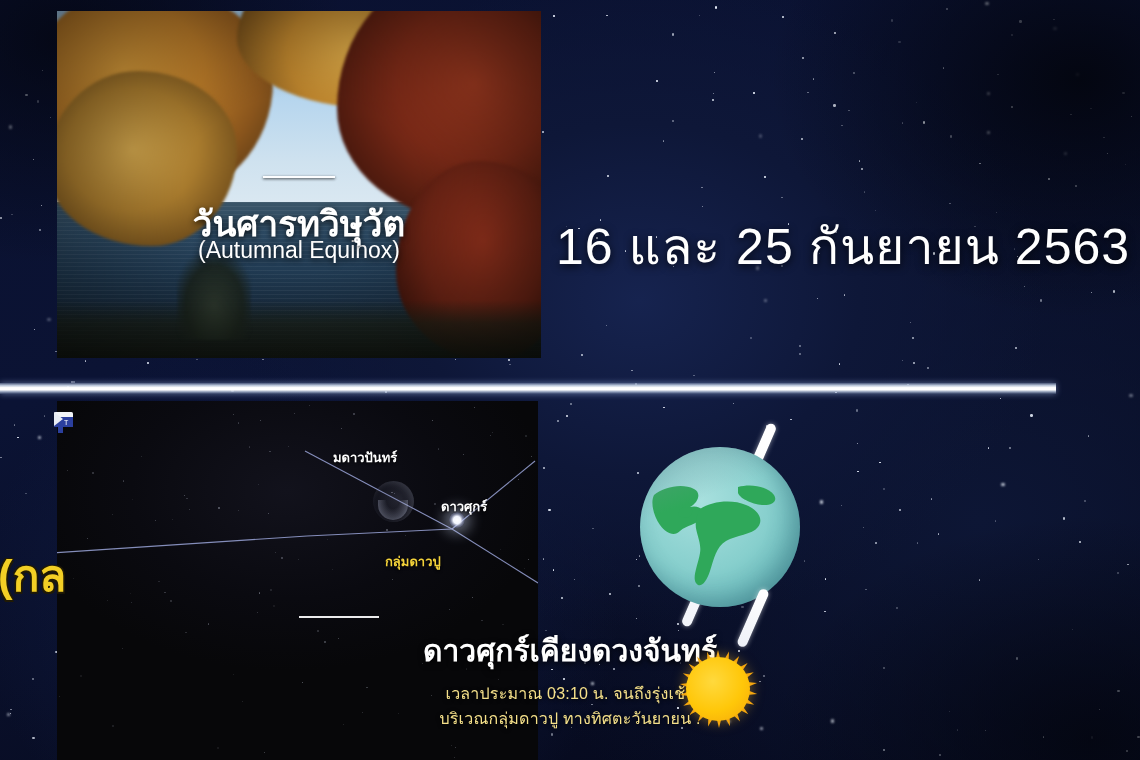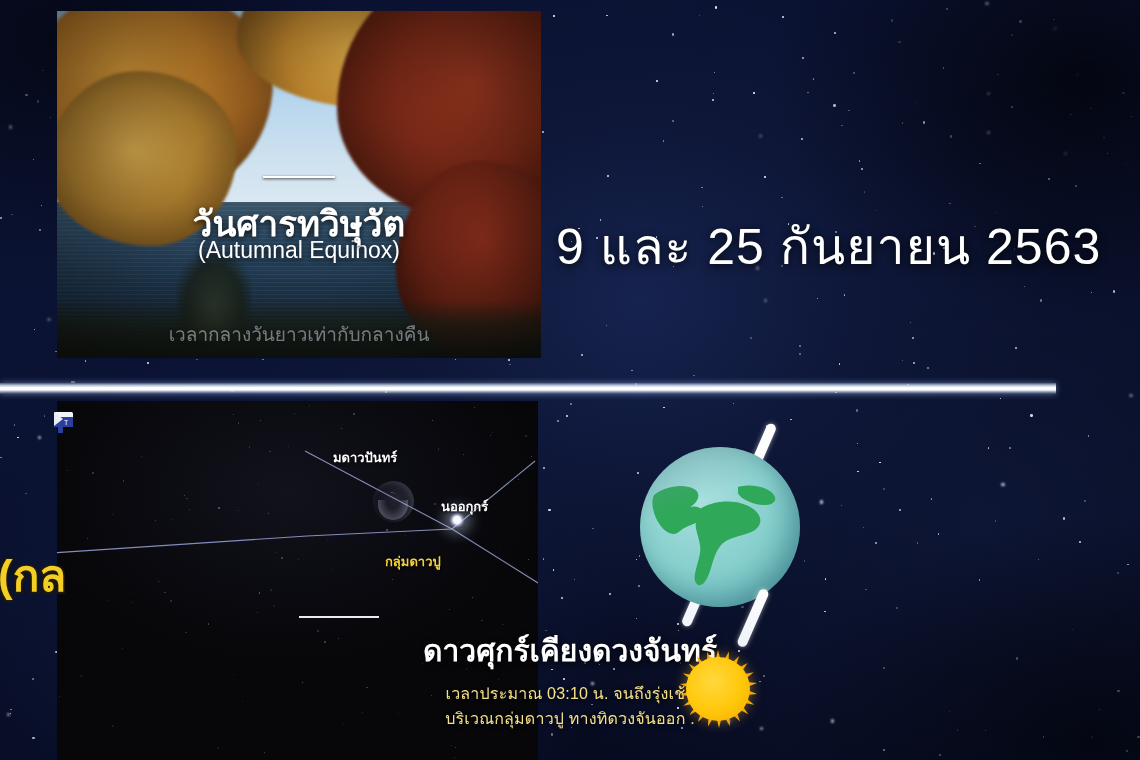--- a/index.html
+++ b/index.html
@@ -684,21 +684,21 @@
       <i style="left:946.4px;top:8.2px;width:1.6px;height:1.6px;opacity:0.47;filter:blur(0.5px)"></i>
       <i style="left:672.9px;top:265.9px;width:1.6px;height:1.6px;opacity:0.78;filter:blur(0.5px)"></i>
       <i style="left:738.1px;top:649.6px;width:2.4px;height:2.4px;opacity:0.94;filter:blur(0.5px)"></i>
       <i style="left:185.4px;top:714.0px;width:2.4px;height:2.4px;opacity:0.73;filter:blur(0.5px)"></i>
       <i style="left:801.3px;top:138.3px;width:1.6px;height:1.6px;opacity:0.77;filter:blur(0.5px)"></i>
       <i style="left:82.0px;top:515.1px;width:1.6px;height:1.6px;opacity:0.27;filter:blur(0.5px)"></i>
       <i style="left:552.6px;top:569.3px;width:1.6px;height:1.6px;opacity:0.95;filter:blur(0.5px)"></i>
     </div>
   <div class="bg-dark-corners"></div>
 
-  <div id="headline-date">9 และ 25 กันยายน 2563</div>
+  <div id="headline-date">16 และ 25 กันยายน 2563</div>
 
   <div class="divider"></div>
 
   <div id="left-caption">(กล</div>
 
   <div class="card" id="card-autumn">
     <div class="photo">
       <div class="sky"></div>
       <div class="water"></div>
       <div class="sunglint"></div>
@@ -707,21 +707,20 @@
       <div class="foliage fol-tm"></div>
       <div class="foliage fol-tr"></div>
       <div class="foliage fol-r2"></div>
       <div class="shore"></div>
       <div class="bush"></div>
       <div class="vignette"></div>
     </div>
     <div class="rule"></div>
     <div class="card-text" id="autumn-sub">(Autumnal Equinox)</div>
     <div class="card-text" id="autumn-title">วันศารทวิษุวัต</div>
-    <div class="card-text" id="autumn-note">เวลากลางวันยาวเท่ากับกลางคืน</div>
   </div>
 
   <div class="card" id="card-venus">
     <div class="nightsky" id="venus-sky">
         <span class="s" style="left:433.2px;top:34.1px;width:1.2px;height:1.2px;opacity:0.28"></span>
         <span class="s" style="left:1.5px;top:294.9px;width:1.2px;height:1.2px;opacity:0.18"></span>
         <span class="s" style="left:244.7px;top:280.7px;width:1.2px;height:1.2px;opacity:0.45"></span>
         <span class="s" style="left:334.5px;top:177.5px;width:1.2px;height:1.2px;opacity:0.36"></span>
         <span class="s" style="left:114.9px;top:117.8px;width:1.2px;height:1.2px;opacity:0.16"></span>
         <span class="s" style="left:15.6px;top:176.8px;width:1.2px;height:1.2px;opacity:0.13"></span>
@@ -822,27 +821,27 @@
         <line x1="395" y1="128" x2="481" y2="182"></line>
       </g>
     </svg>
   </div>
 
   <div class="moon-disc"></div>
   <div class="moon-crescent"></div>
   <div class="venus-star"></div>
 
   <div class="chart-label lbl-white" style="left:333px;top:447px;">มดาวปันทร์</div>
-  <div class="chart-label lbl-white" style="left:441px;top:496px;">นออกุกร์</div>
+  <div class="chart-label lbl-white" style="left:441px;top:496px;">ดาวศุกร์</div>
   <div class="chart-label lbl-yellow" style="left:385px;top:551px;">กลุ่มดาวปู</div>
 
   <div class="rule2"></div>
   <div id="venus-title">ดาวศุกร์เคียงดวงจันทร์</div>
   <div class="venus-note" id="venus-note1">เวลาประมาณ 03:10 น. จนถึงรุ่งเช้า</div>
-  <div class="venus-note" id="venus-note2">บริเวณกลุ่มดาวปู ทางทิดวงจันออก .</div>
+  <div class="venus-note" id="venus-note2">บริเวณกลุ่มดาวปู ทางทิศตะวันยายน .</div>
 
   <svg class="watermark" viewBox="0 0 23 25">
     <rect x="2" y="3" width="19" height="15" rx="1.5" fill="#f2f4f8"></rect>
     <rect x="2" y="8" width="19" height="10" fill="#2b3f9e"></rect>
     <path d="M2 3 L11 10 L2 17 Z" fill="#e8ecf4"></path>
     <rect x="6" y="18" width="5" height="6" fill="#2b3f9e"></rect>
     <text x="12" y="16" font-size="7" fill="#ffffff" font-family="Liberation Sans, sans-serif">T</text>
   </svg>
 
   <div id="earth-sun">

